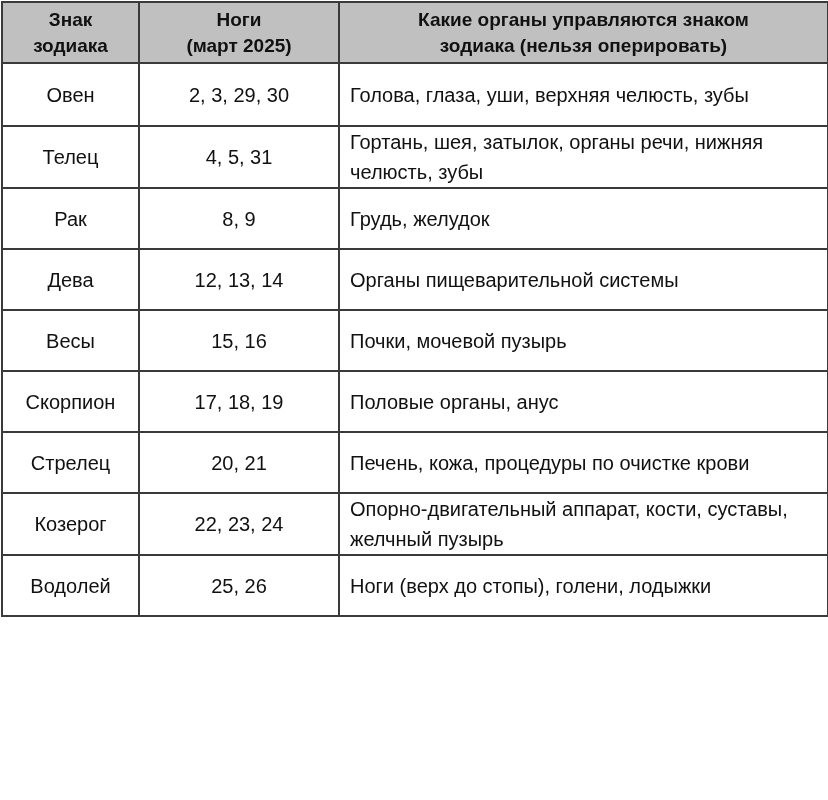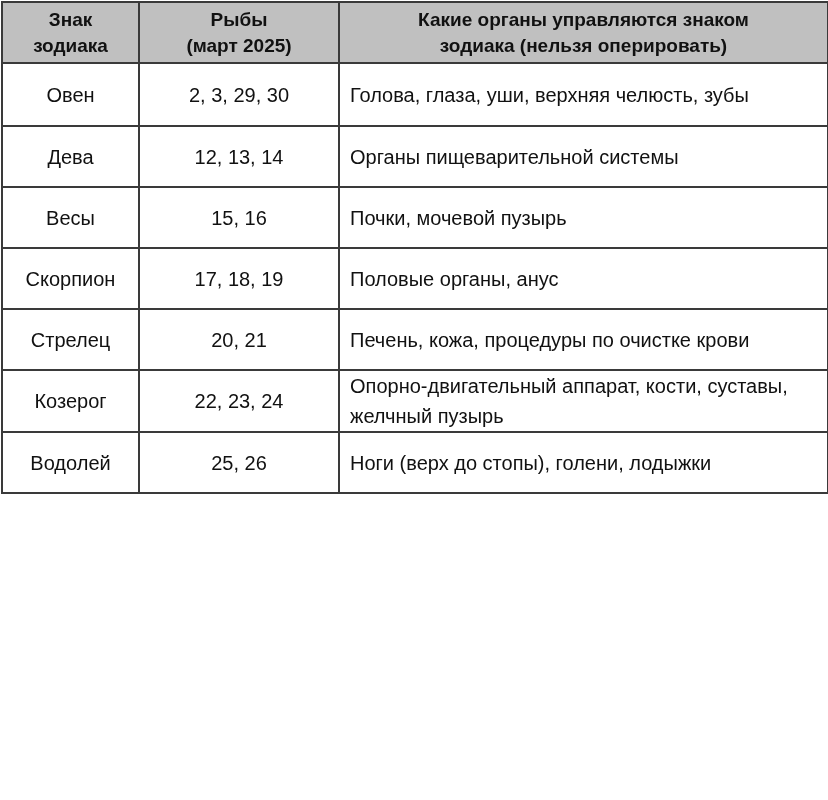--- a/index.html
+++ b/index.html
@@ -27,34 +27,44 @@
     <col style="width:200px">
     <col style="width:489px">
   </colgroup>
   <thead>
     <tr>
       <th>
         <div>Знак</div>
         <div>зодиака</div>
       </th>
       <th>
-        <div>Рыбы</div>
+        <div>Ноги</div>
         <div>(март 2025)</div>
       </th>
       <th>
         <div>Какие органы управляются знаком</div>
         <div>зодиака (нельзя оперировать)</div>
       </th>
     </tr>
   </thead>
   <tbody>
     <tr style="height:63px">
       <td class="c">Овен</td>
       <td class="c">2, 3, 29, 30</td>
       <td class="l">Голова, глаза, уши, верхняя челюсть, зубы</td>
+    </tr>
+    <tr style="height:61px">
+      <td class="c">Телец</td>
+      <td class="c">4, 5, 31</td>
+      <td class="l">Гортань, шея, затылок, органы речи, нижняя челюсть, зубы</td>
+    </tr>
+    <tr style="height:61px">
+      <td class="c">Рак</td>
+      <td class="c">8, 9</td>
+      <td class="l">Грудь, желудок</td>
     </tr>
     <tr style="height:61px">
       <td class="c">Дева</td>
       <td class="c">12, 13, 14</td>
       <td class="l">Органы пищеварительной системы</td>
     </tr>
     <tr style="height:61px">
       <td class="c">Весы</td>
       <td class="c">15, 16</td>
       <td class="l">Почки, мочевой пузырь</td>

